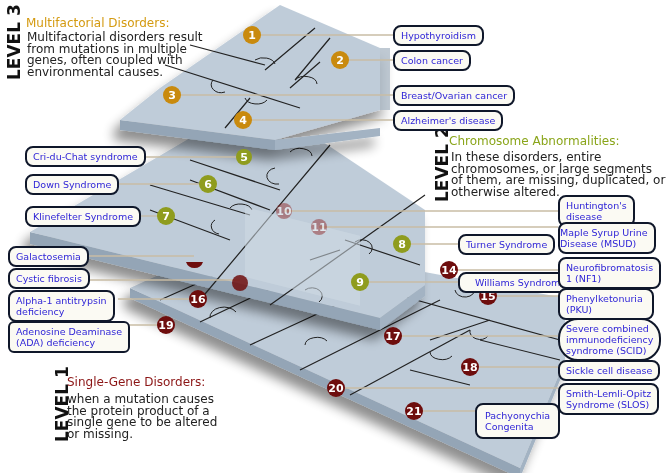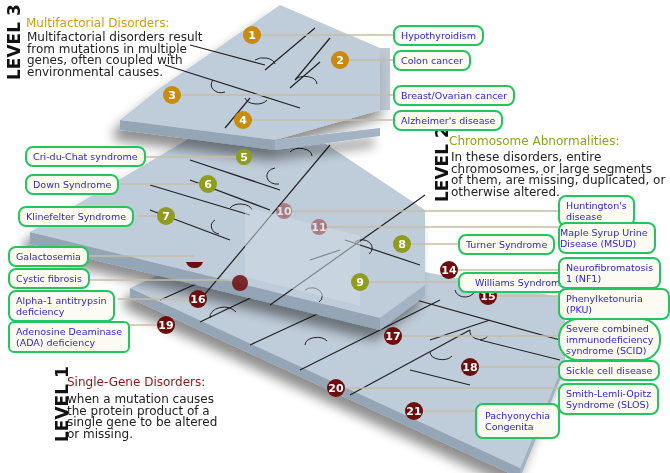--- a/index.html
+++ b/index.html
@@ -6,21 +6,21 @@
   body { width:670px; height:473px; background:#ffffff; position:relative; overflow:hidden;
          font-family:"DejaVu Sans", "Liberation Sans", sans-serif; }
   #diagram { position:absolute; left:0; top:0; width:670px; height:473px; }
   .plate-top { fill:#bfccd9; }
   .plate-side { fill:#a3b3c3; }
   .plate-front { fill:#94a5b6; }
   .wall { stroke:#222; stroke-width:1.2; fill:none; }
   .door { stroke:#222; stroke-width:1; fill:none; }
   .leader { stroke:#c8bca4; stroke-width:1.3; fill:none; }
   .badge-txt { font-family:"DejaVu Sans", sans-serif; font-weight:bold; font-size:11px; fill:#fff; text-anchor:middle; dominant-baseline:central; }
-  .label-box { position:absolute; background:#fbfaf3; border:2px solid #22c55e; border-radius:8px;
+  .label-box { position:absolute; background:#fbfaf3; border:2px solid #0f172a; border-radius:8px;
                color:#2a1fd6; font-size:9.5px; line-height:11px; padding:3px 6px; box-sizing:border-box;
                font-family:"DejaVu Sans", sans-serif; cursor:pointer; white-space:nowrap; }
   .level-tag { position:absolute; font-family:"DejaVu Sans", sans-serif; font-weight:bold; font-size:17px;
                color:#111; transform:rotate(-90deg); transform-origin:left top; white-space:nowrap; letter-spacing:0px; }
   .level-title { position:absolute; font-size:12px; font-family:"DejaVu Sans", sans-serif; white-space:nowrap; }
   .level-desc { position:absolute; font-size:12px; line-height:11.5px; color:#222; font-family:"DejaVu Sans", sans-serif; white-space:nowrap; }
 </style>
 </head>
 <body>
 
@@ -212,37 +212,37 @@
   <div>or missing.</div>
 </div>
 
 <div class="label-box" style="left:393px; top:25px;"><span>Hypothyroidism</span></div>
 <div class="label-box" style="left:393px; top:50px;"><span>Colon cancer</span></div>
 <div class="label-box" style="left:393px; top:85px;"><span>Breast/Ovarian cancer</span></div>
 <div class="label-box" style="left:393px; top:110px;"><span>Alzheimer's disease</span></div>
 
 <div class="label-box" style="left:25px; top:146px;"><span>Cri-du-Chat syndrome</span></div>
 <div class="label-box" style="left:25px; top:174px;"><span>Down Syndrome</span></div>
-<div class="label-box" style="left:18px; top:206px;"><span>Klinefelter Syndrome</span></div>
+<div class="label-box" style="left:25px; top:206px;"><span>Klinefelter Syndrome</span></div>
 
 <div class="label-box" style="left:558px; top:195px;">
     <div>Huntington's</div>
     <div>disease</div>
   </div>
 <div class="label-box" style="left:558px; top:222px; padding-left:0;">
     <div>Maple Syrup Urine</div>
     <div>Disease (MSUD)</div>
   </div>
 <div class="label-box" style="left:458px; top:234px;"><span>Turner Syndrome</span></div>
 <div class="label-box" style="left:458px; top:272px; padding-left:15px;text-align:center;"><span>Williams Syndrome</span></div>
 <div class="label-box" style="left:558px; top:257px;">
     <div>Neurofibromatosis</div>
     <div>1 (NF1)</div>
   </div>
-<div class="label-box" style="left:558px; top:288px; width:112px;">
+<div class="label-box" style="left:558px; top:288px; width:96px;">
     <div>Phenylketonuria</div>
     <div>(PKU)</div>
   </div>
 
 <div class="label-box" style="left:8px; top:246px;"><span>Galactosemia</span></div>
 <div class="label-box" style="left:8px; top:268px;"><span>Cystic fibrosis</span></div>
 <div class="label-box" style="left:8px; top:290px;">
     <div>Alpha-1 antitrypsin</div>
     <div>deficiency</div>
   </div>

